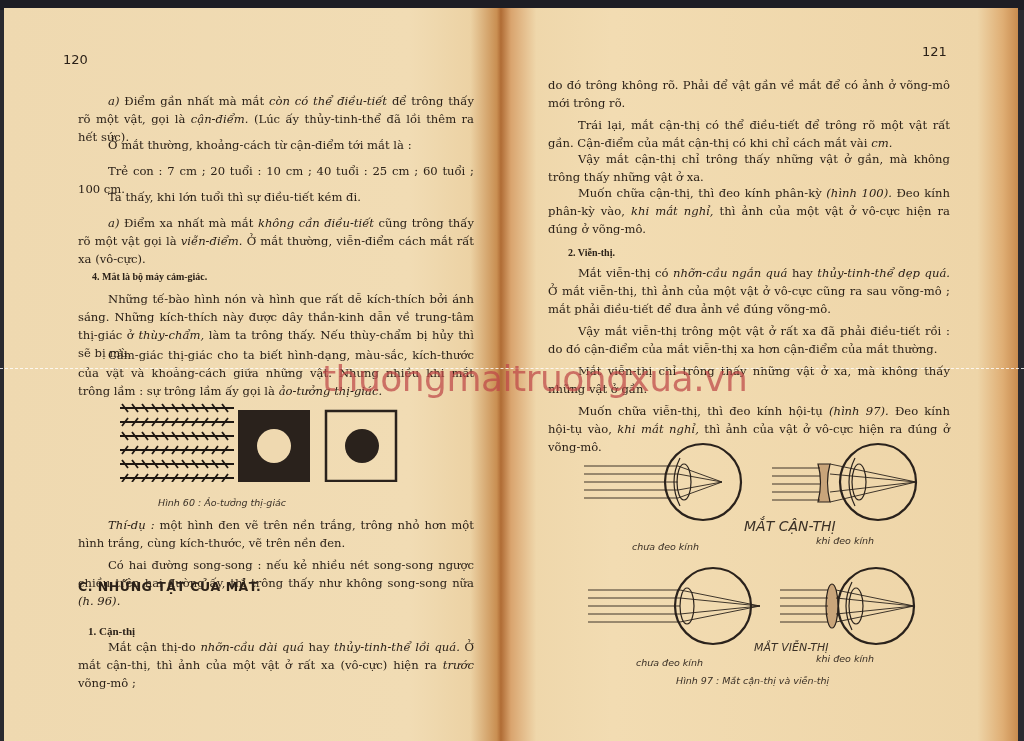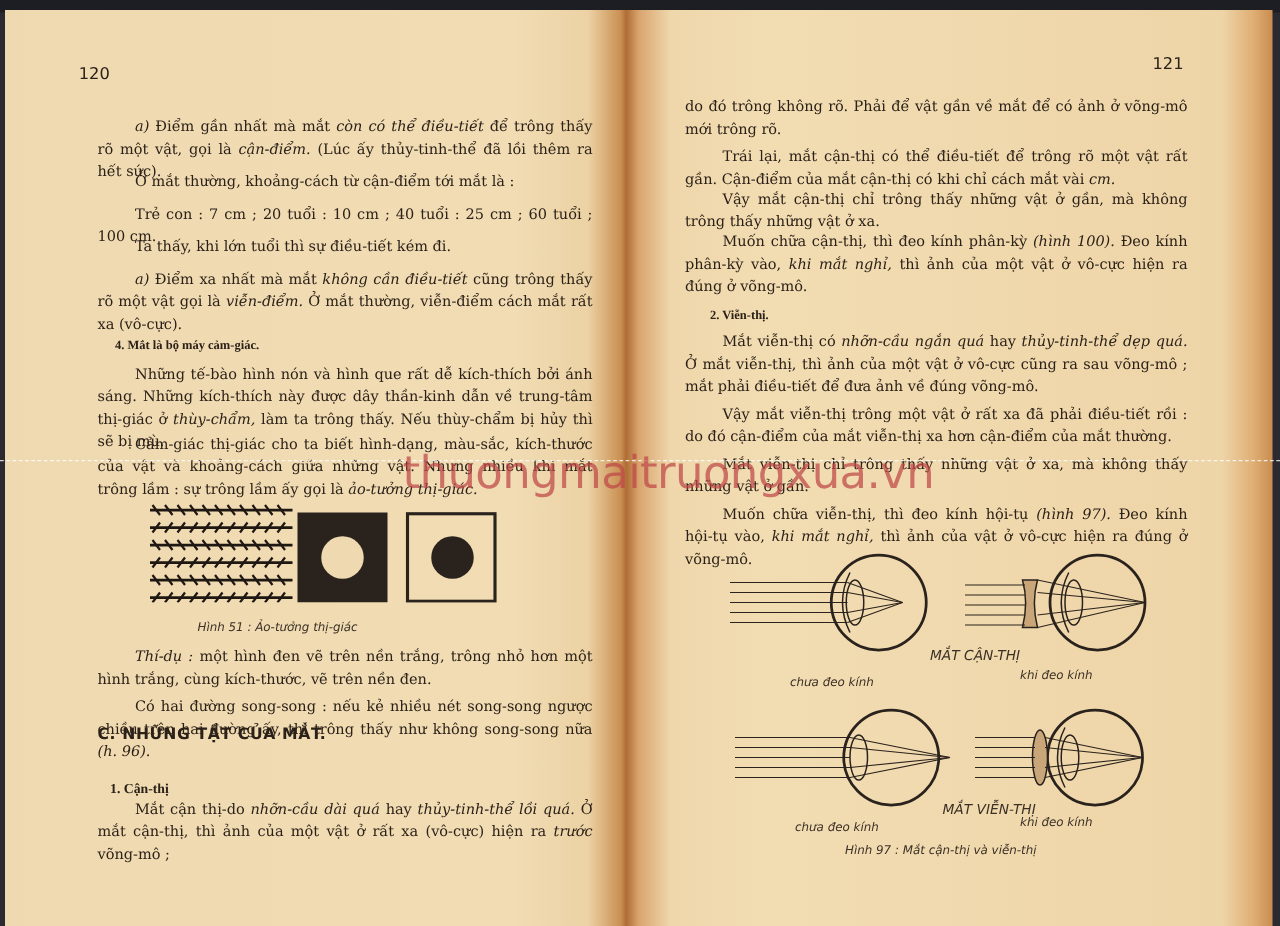--- a/index.html
+++ b/index.html
@@ -88,21 +88,21 @@
         <path d="M12 44 l-6 8 M22 44 l-6 8 M32 44 l-6 8 M42 44 l-6 8 M52 44 l-6 8 M62 44 l-6 8 M72 44 l-6 8 M82 44 l-6 8 M92 44 l-6 8 M102 44 l-6 8 M112 44 l-6 8"></path>
         <path d="M6 58 l6 8 M16 58 l6 8 M26 58 l6 8 M36 58 l6 8 M46 58 l6 8 M56 58 l6 8 M66 58 l6 8 M76 58 l6 8 M86 58 l6 8 M96 58 l6 8 M106 58 l6 8"></path>
         <path d="M12 72 l-6 8 M22 72 l-6 8 M32 72 l-6 8 M42 72 l-6 8 M52 72 l-6 8 M62 72 l-6 8 M72 72 l-6 8 M82 72 l-6 8 M92 72 l-6 8 M102 72 l-6 8 M112 72 l-6 8"></path>
       </g>
       <rect x="122" y="8" width="72" height="72" fill="#2a221c"></rect>
       <circle cx="158" cy="44" r="17" fill="#efd9b0"></circle>
       <rect x="210" y="9" width="70" height="70" fill="none" stroke="#2a221c" stroke-width="2.5"></rect>
       <circle cx="246" cy="44" r="17" fill="#2a221c"></circle>
     </svg>
   </div>
-  <p class="caption abs" style="top:494px;left:80px;width:240px;">Hình 51 : Ảo-tưởng thị-giác</p>
+  <p class="caption abs" style="top:494px;left:80px;width:240px;">Hình 60 : Ảo-tưởng thị-giác</p>
 
   <p class="ind abs" style="top:516px;width:396px;">
     <i>Thí-dụ :</i>
     <span>một hình đen vẽ trên nền trắng, trông nhỏ hơn một hình trắng, cùng kích-thước, vẽ trên nền đen.</span>
   </p>
   <p class="ind abs" style="top:556px;width:396px;">
     <span>Có hai đường song-song : nếu kẻ nhiều nét song-song ngược chiều trên hai đường ấy, thì trông thấy như không song-song nữa</span>
     <i>(h. 96).</i>
   </p>
   <p class="section abs" style="top:578px;width:396px;">C.  NHỮNG TẬT CỦA MẮT.</p>
@@ -213,21 +213,21 @@
           <line x1="200" y1="174" x2="248" y2="174"></line>
         <line x1="200" y1="182" x2="248" y2="182"></line>
         <line x1="256" y1="150" x2="334" y2="166"></line>
           <line x1="256" y1="158" x2="334" y2="166"></line>
         <line x1="256" y1="174" x2="334" y2="166"></line>
           <line x1="256" y1="182" x2="334" y2="166"></line>
       </g>
     </g>
   </svg>
 </div>
-<div class="caption abs" style="left:744px;top:518px;font-size:11px;">MẮT  CẬN-THỊ</div>
+<div class="caption abs" style="left:744px;top:518px;font-size:14px;">MẮT  CẬN-THỊ</div>
 <div class="caption abs" style="left:632px;top:541px;">chưa đeo kính</div>
 <div class="caption abs" style="left:816px;top:535px;">khi đeo kính</div>
 <div class="caption abs" style="left:754px;top:641px;font-size:11px;text-align:right;">MẮT VIỄN-THỊ</div>
 <div class="caption abs" style="left:636px;top:657px;">chưa đeo kính</div>
 <div class="caption abs" style="left:816px;top:653px;">khi đeo kính</div>
 <div class="caption abs" style="left:676px;top:675px;">Hình 97 : Mắt cận-thị và viễn-thị</div>
 
 <div class="dash"></div>
 <div class="watermark">thuongmaitruongxua.vn</div>
 

